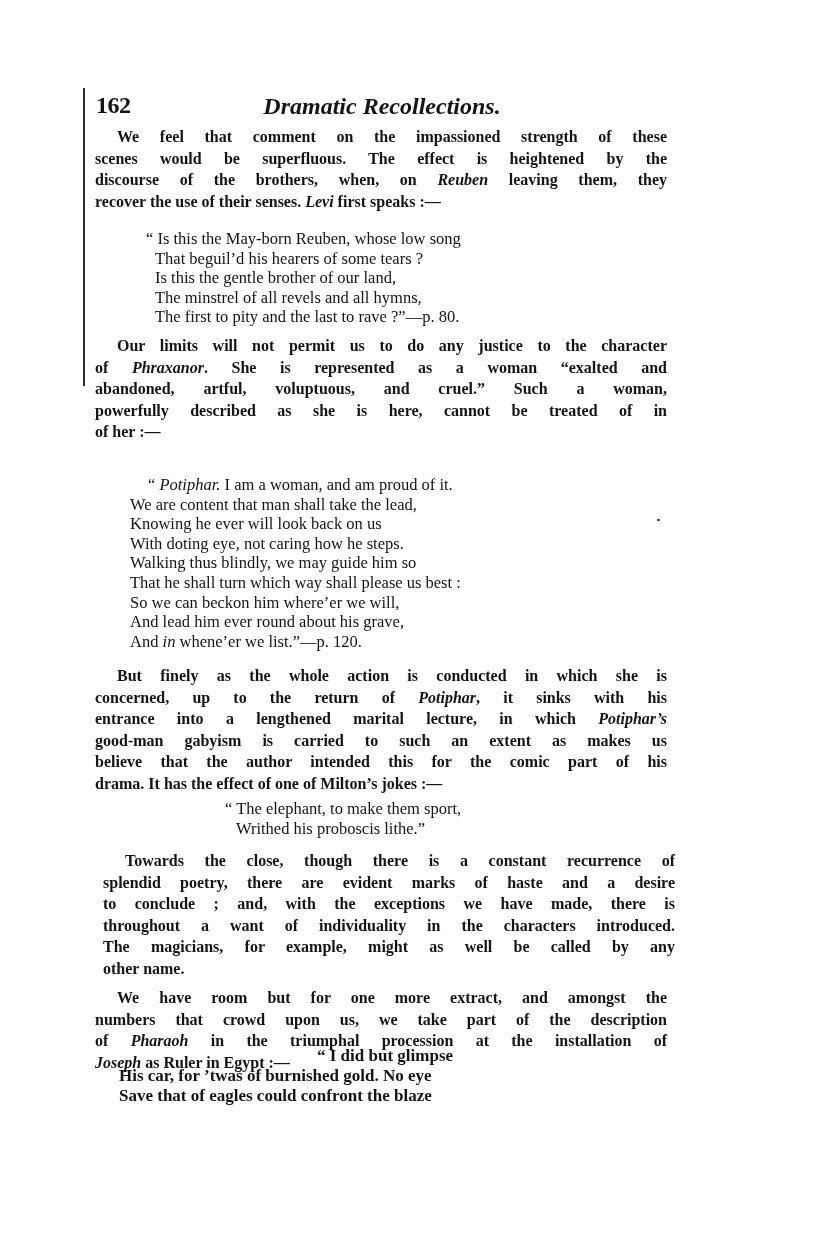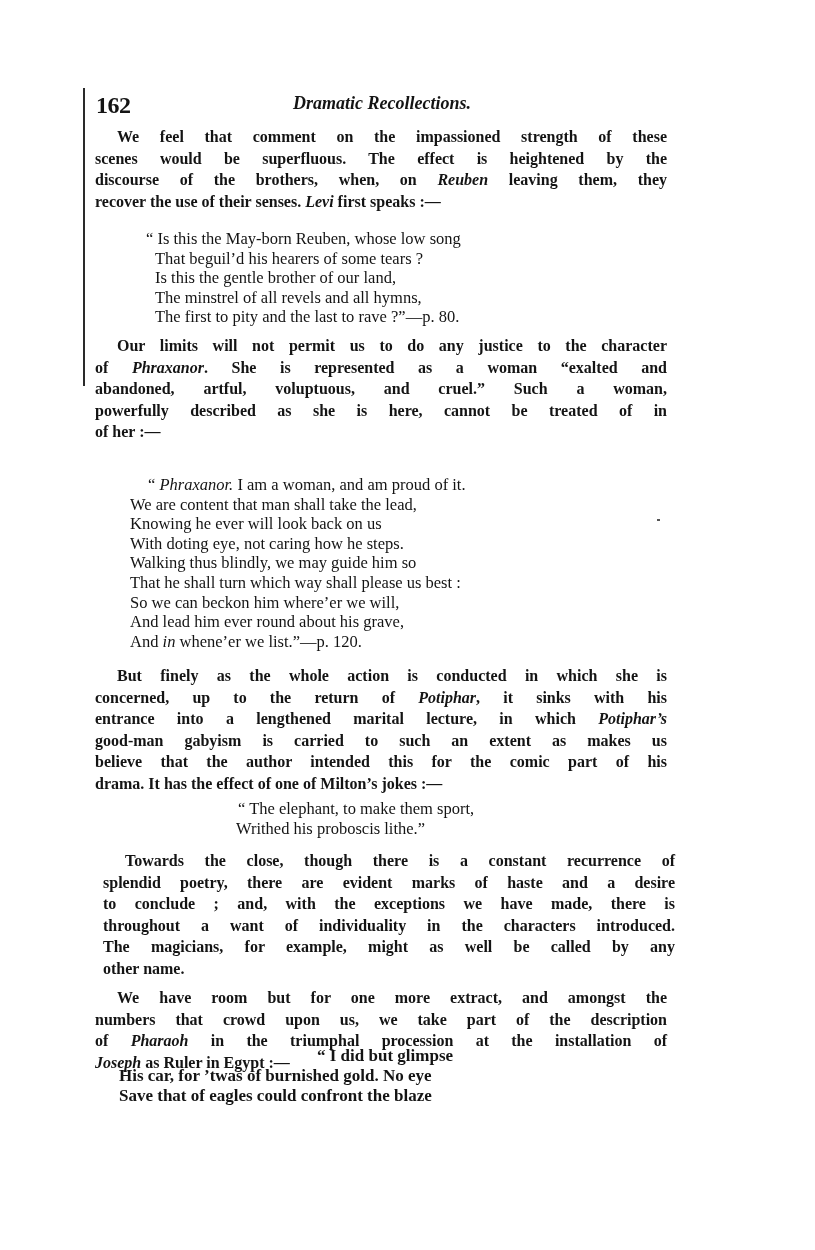--- a/index.html
+++ b/index.html
@@ -14,21 +14,21 @@
   }
   .header {
     position: absolute; left: 96px; top: 92px; width: 572px; height: 24px;
   }
   .page-number {
     position: absolute; left: 0; top: 0;
     font-weight: bold; font-size: 24px; letter-spacing: -0.5px;
   }
   .running-title {
     position: absolute; left: 0; right: 0; top: 1px; text-align: center;
-    font-style: italic; font-weight: bold; font-size: 18px;
+    font-style: italic; font-weight: bold; font-size: 24px;
   }
   .prose {
     position: absolute; left: 95px; width: 572px;
     font-size: 16px; line-height: 21.6px; font-weight: bold;
     text-align: justify; text-align-last: left;
   }
   .prose .line { display: block; white-space: nowrap; text-align: justify; text-align-last: justify; height: 21.6px; }
   .prose .line.last { text-align-last: left; }
   .prose .line.indent { padding-left: 22px; }
   .verse {
@@ -67,42 +67,42 @@
 
 <div class="prose" style="top:335px;">
     <span class="line indent">Our limits will not permit us to do any justice to the character</span>
     <span class="line">of <i>Phraxanor</i>.  She is represented as a woman “exalted and</span>
     <span class="line">abandoned, artful, voluptuous, and cruel.”  Such a woman,</span>
     <span class="line">powerfully described as she is here, cannot be treated of in</span>
     <span class="line last">of her :—</span>
   </div>
 
 <div class="verse" style="left:130px; top:475px;">
-    <span class="vline" style="padding-left: 18px;">“ <i>Phraxanor.</i> I am a woman, and am proud of it.</span>
+    <span class="vline" style="padding-left: 18px;">“ <i>Potiphar.</i> I am a woman, and am proud of it.</span>
     <span class="vline" style="padding-left: 0px;">We are content that man shall take the lead,</span>
     <span class="vline" style="padding-left: 0px;">Knowing he ever will look back on us</span>
     <span class="vline" style="padding-left: 0px;">With doting eye, not caring how he steps.</span>
     <span class="vline" style="padding-left: 0px;">Walking thus blindly, we may guide him so</span>
     <span class="vline" style="padding-left: 0px;">That he shall turn which way shall please us best :</span>
     <span class="vline" style="padding-left: 0px;">So we can beckon him where’er we will,</span>
     <span class="vline" style="padding-left: 0px;">And lead him ever round about his grave,</span>
     <span class="vline" style="padding-left: 0px;">And <i>in</i> whene’er we list.”—p. 120.</span>
   </div>
 
 <div class="prose" style="top:665px;">
     <span class="line indent">But finely as the whole action is conducted in which she is</span>
     <span class="line">concerned, up to the return of <i>Potiphar</i>, it sinks with his</span>
     <span class="line">entrance into a lengthened marital lecture, in which <i>Potiphar’s</i></span>
     <span class="line">good-man gabyism is carried to such an extent as makes us</span>
     <span class="line">believe that the author intended this for the comic part of his</span>
     <span class="line last">drama.  It has the effect of one of Milton’s jokes :—</span>
   </div>
 
 <div class="verse" style="left:225px; top:799px;">
-    <span class="vline" style="padding-left: 0px; margin-left: 13px;">“ The elephant, to make them sport,</span>
+    <span class="vline" style="padding-left: 0px;">“ The elephant, to make them sport,</span>
     <span class="vline" style="padding-left: 11px;">Writhed his proboscis lithe.”</span>
   </div>
 
 <div class="prose" style="top:850px;margin-left:8px;">
     <span class="line indent">Towards the close, though there is a constant recurrence of</span>
     <span class="line">splendid poetry, there are evident marks of haste and a desire</span>
     <span class="line">to conclude ; and, with the exceptions we have made, there is</span>
     <span class="line">throughout a want of individuality in the characters introduced.</span>
     <span class="line">The magicians, for example, might as well be called by any</span>
     <span class="line last">other name.</span>

